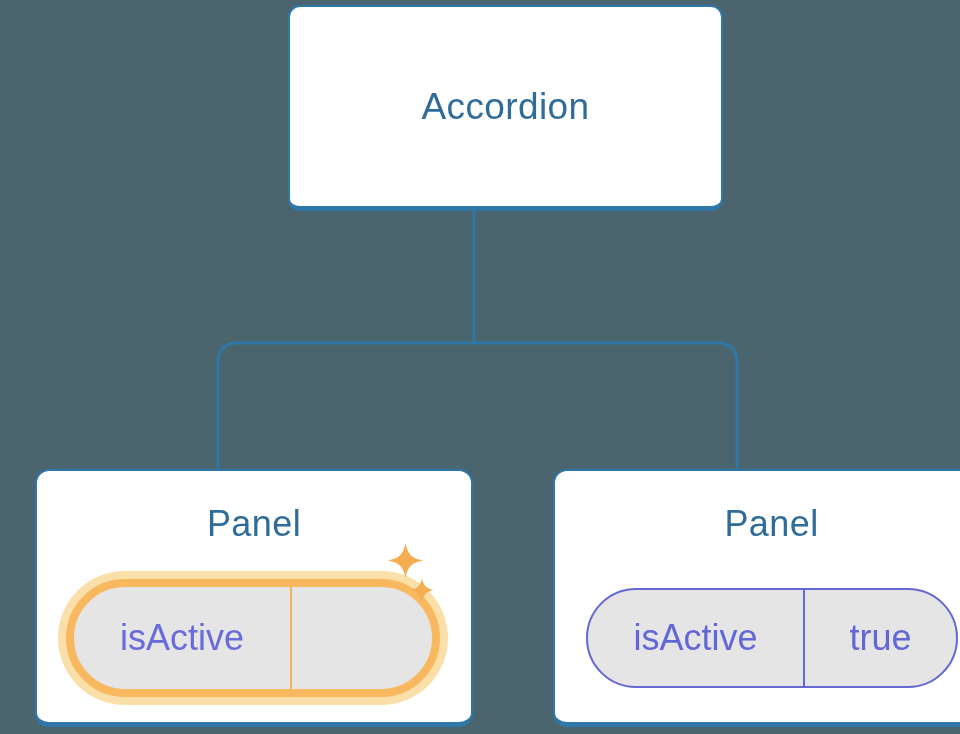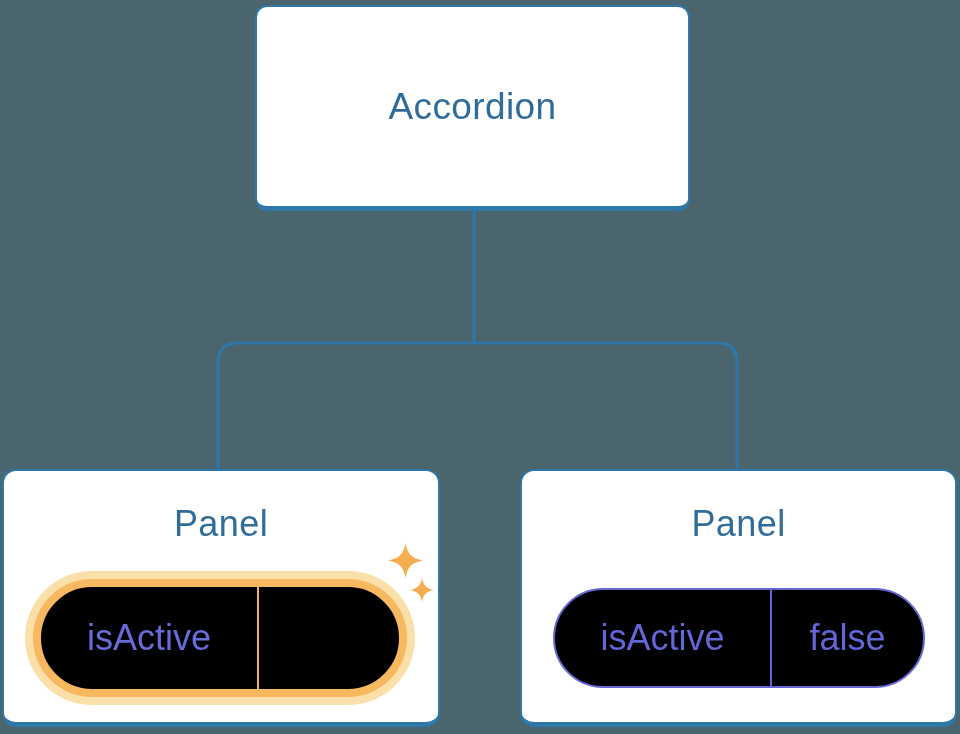--- a/index.html
+++ b/index.html
@@ -15,20 +15,21 @@
     position: absolute; left: 0; top: 0; width: 960px; height: 734px;
     pointer-events: none;
   }
 
   .card {
     position: absolute;
     background: #ffffff;
     border: 2px solid #2e77a8;
     border-bottom-width: 5px;
     box-sizing: border-box;
+    margin-left: 33px;
   }
   .root-node {
     left: 255px; top: 5px; width: 435px; height: 206px;
     border-radius: 12px;
     display: flex; align-items: center; justify-content: center;
   }
   .node-label {
     font-size: 37px; font-weight: 500; color: #306c99; letter-spacing: 0.4px;
   }
   .panel-card { top: 469px; height: 258px; border-radius: 14px; }
@@ -36,21 +37,21 @@
   .panel-right { left: 520px; width: 437px; }
 
   .panel-title {
     position: absolute; left: 0; right: 0; top: 32px;
     text-align: center;
     font-size: 36px; font-weight: 500; color: #306c99; letter-spacing: 0.4px;
   }
 
   .pill {
     position: absolute;
-    background: #000000;
+    background: #e5e5e5;
     border-radius: 999px;
     display: flex; align-items: stretch;
     box-sizing: content-box;
     overflow: hidden;
   }
   .pill-active {
     left: 29px; top: 108px;
     width: 358px; height: 102px;
     border: 8px solid #f8b85f;
     box-shadow: 0 0 0 8px #fbdfa9;
@@ -96,21 +97,21 @@
       <div class="pill-cell cell-name">isActive</div>
       <div class="pill-divider divider-orange"></div>
     </div>
   </div>
 
   <div class="card panel-card panel-right">
     <div class="panel-title">Panel</div>
     <div class="pill pill-inactive">
       <div class="pill-cell cell-name">isActive</div>
       <div class="pill-divider divider-purple"></div>
-      <div class="pill-cell cell-value">false</div>
+      <div class="pill-cell cell-value">true</div>
     </div>
   </div>
 
   <svg class="sparkle sparkle-large" viewBox="0 0 100 100" xmlns="http://www.w3.org/2000/svg">
     <path d="M50 0 C56 32 68 44 100 50 C68 56 56 68 50 100 C44 68 32 56 0 50 C32 44 44 32 50 0 Z" fill="#f5ad52"></path>
   </svg>
   <svg class="sparkle sparkle-small" viewBox="0 0 100 100" xmlns="http://www.w3.org/2000/svg">
     <path d="M50 0 C56 32 68 44 100 50 C68 56 56 68 50 100 C44 68 32 56 0 50 C32 44 44 32 50 0 Z" fill="#f5ad52"></path>
   </svg>
 

